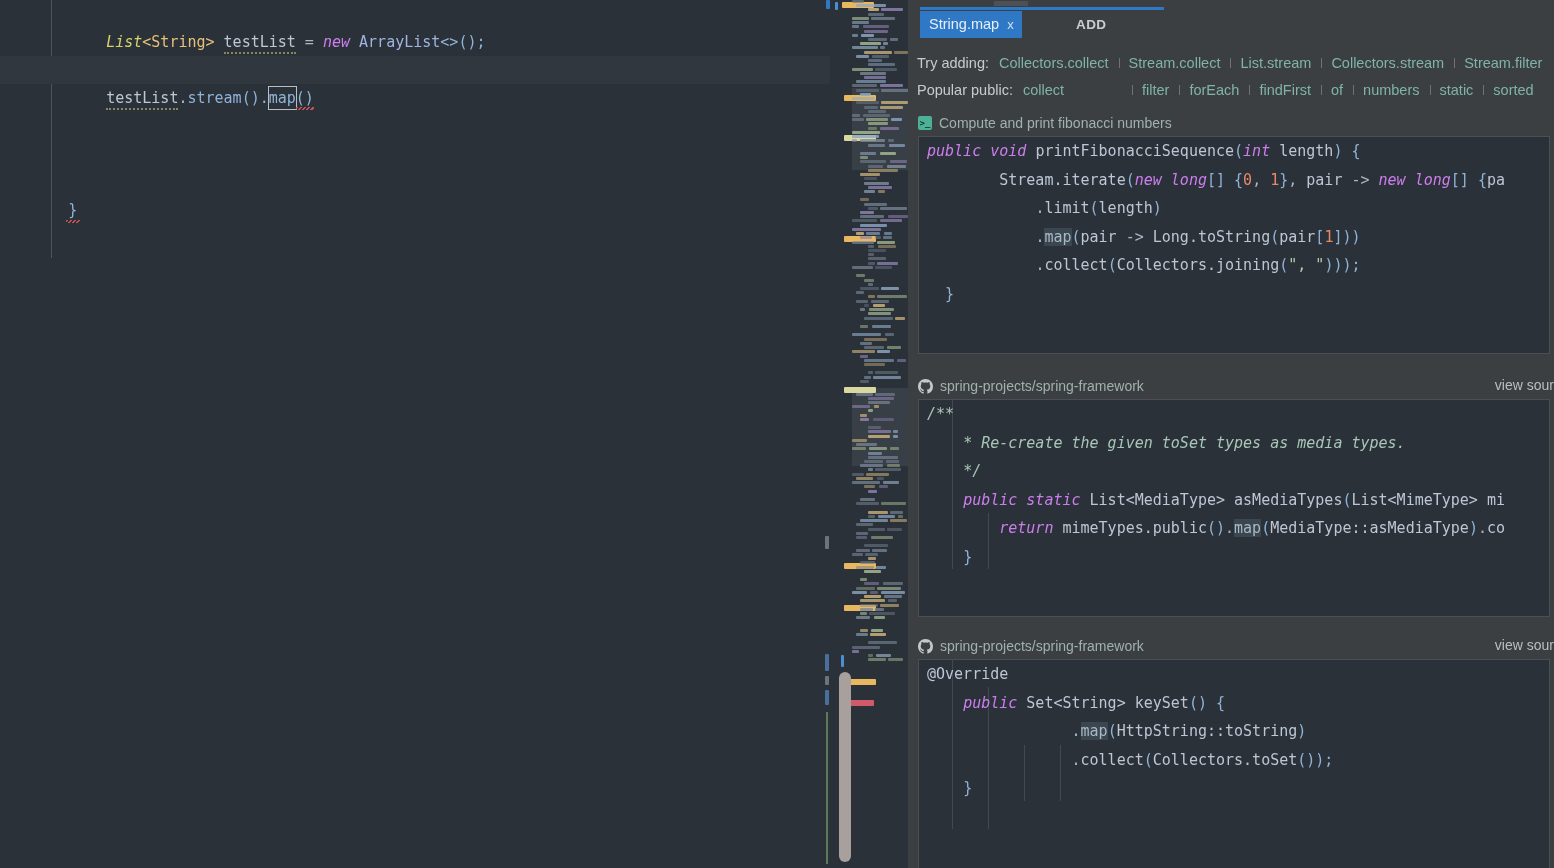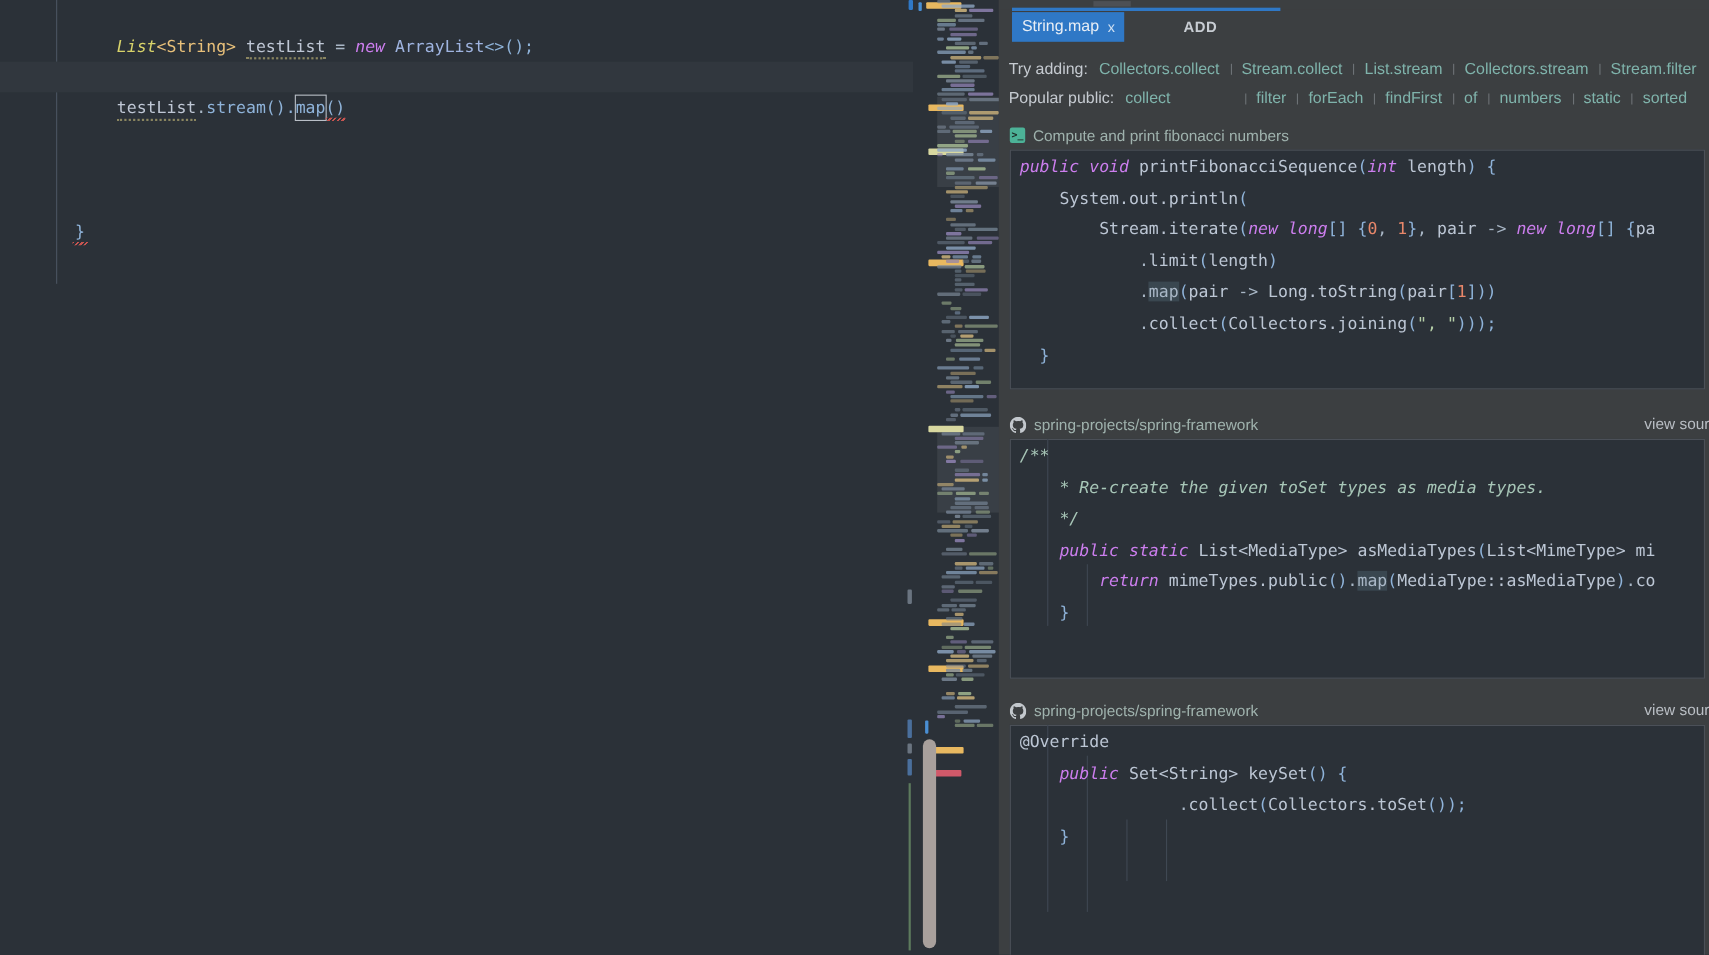--- a/index.html
+++ b/index.html
@@ -505,21 +505,20 @@
       <span class="sugg-item sep">sorted</span>
     </div>
 
     <div class="card" style="top:110px">
       <div class="card-head">
         <span class="icon-term">&gt;_</span>
         <span class="card-title">Compute and print fibonacci numbers</span>
       </div>
       <div class="card-body" style="height:218px">
         <div class="cb-line"><span class="t-kw">public</span> <span class="t-kw">void</span> <span class="t-ident">printFibonacciSequence</span><span class="t-brace">(</span><span class="t-kw">int</span> <span class="t-ident">length</span><span class="t-brace">)</span> <span class="t-brace">{</span></div>
-        <div class="cb-line">    <span class="t-ident">System.out.println</span><span class="t-brace">(</span></div>
         <div class="cb-line">        <span class="t-ident">Stream.iterate</span><span class="t-brace">(</span><span class="t-kw">new</span> <span class="t-kw">long</span><span class="t-brace">[]</span> <span class="t-brace">{</span><span class="t-num">0</span><span class="t-punc">,</span> <span class="t-num">1</span><span class="t-brace">}</span><span class="t-punc">,</span> <span class="t-ident">pair</span> <span class="t-punc">-&gt;</span> <span class="t-kw">new</span> <span class="t-kw">long</span><span class="t-brace">[]</span> <span class="t-brace">{</span><span class="t-ident">pa</span></div>
         <div class="cb-line">            <span class="t-punc">.</span><span class="t-ident">limit</span><span class="t-brace">(</span><span class="t-ident">length</span><span class="t-brace">)</span></div>
         <div class="cb-line">            <span class="t-punc">.</span><span class="hl-map">map</span><span class="t-brace">(</span><span class="t-ident">pair</span> <span class="t-punc">-&gt;</span> <span class="t-ident">Long.toString</span><span class="t-brace">(</span><span class="t-ident">pair</span><span class="t-brace">[</span><span class="t-num">1</span><span class="t-brace">]))</span></div>
         <div class="cb-line">            <span class="t-punc">.</span><span class="t-ident">collect</span><span class="t-brace">(</span><span class="t-ident">Collectors.joining</span><span class="t-brace">(</span><span class="t-str">", "</span><span class="t-brace">)));</span></div>
         <div class="cb-line">  <span class="t-brace">}</span></div>
       </div>
     </div>
 
     <div class="card" style="top:373px">
       <div class="card-head">
@@ -561,19 +560,20 @@
         <span class="card-title">spring-projects/spring-framework</span>
         <span class="view-source">view sour</span>
       </div>
       <div class="card-body" style="height:222px">
         <div class="ig" style="left:44px; top:26px; height:170px"></div>
         <div class="ig" style="left:80px; top:54px; height:142px"></div>
         <div class="ig" style="left:116px; top:112px; height:56px"></div>
         <div class="ig" style="left:152px; top:112px; height:56px"></div>
         <div class="cb-line"><span class="t-ident">@Override</span></div>
         <div class="cb-line">    <span class="t-kw">public</span> <span class="t-ident">Set&lt;String&gt; keySet</span><span class="t-brace">()</span> <span class="t-brace">{</span></div>
+        <div class="cb-line">                <span class="t-punc">.</span><span class="hl-map">map</span><span class="t-brace">(</span><span class="t-ident">HttpString::toString</span><span class="t-brace">)</span></div>
         <div class="cb-line">                <span class="t-punc">.</span><span class="t-ident">collect</span><span class="t-brace">(</span><span class="t-ident">Collectors.toSet</span><span class="t-brace">());</span></div>
         <div class="cb-line">    <span class="t-brace">}</span></div>
       </div>
     </div>
 
   </div>
 </div>
 
 </body></html>

